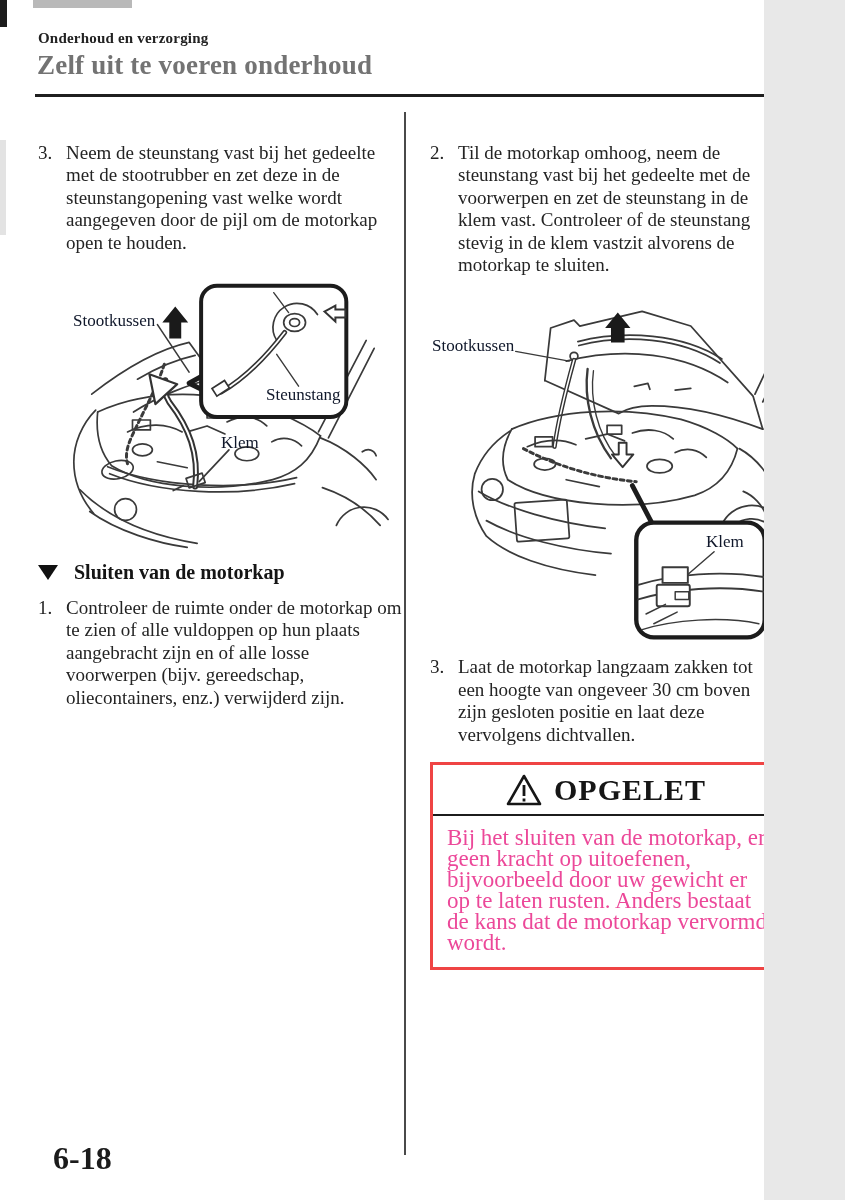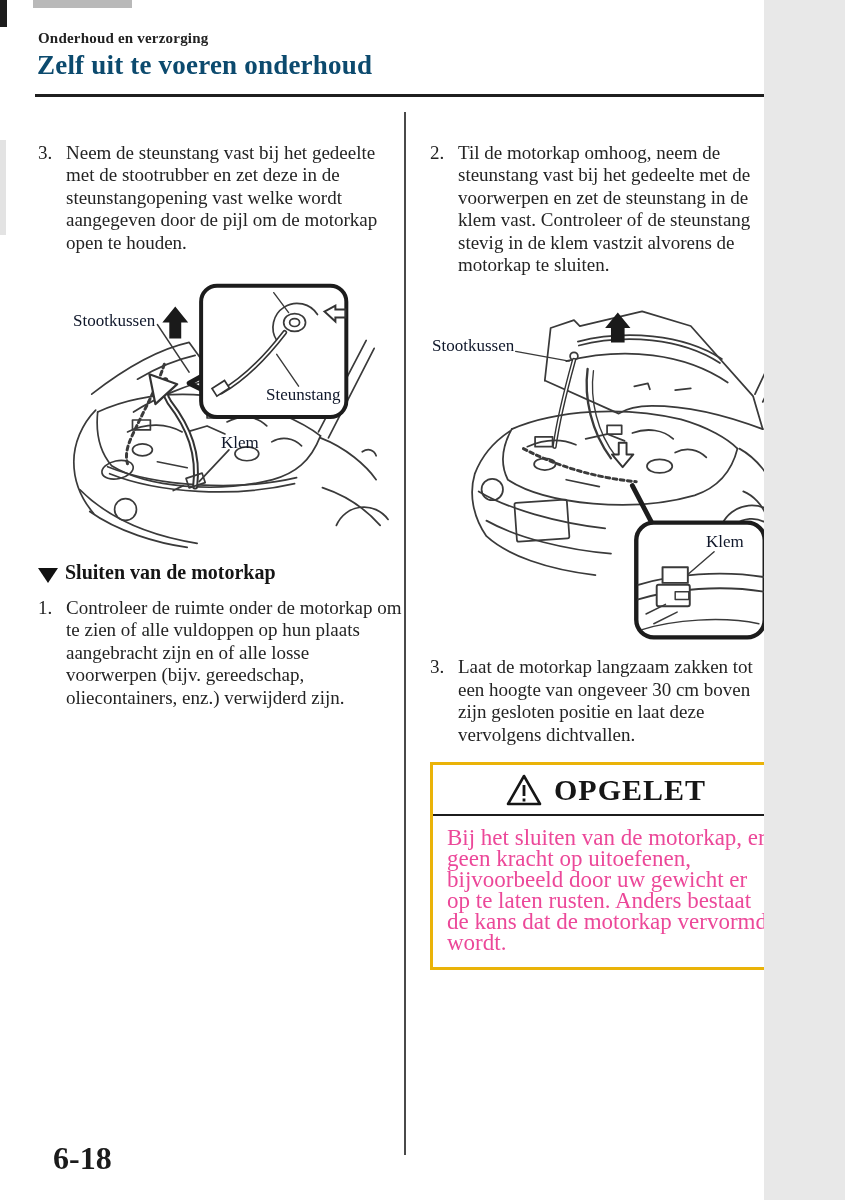--- a/index.html
+++ b/index.html
@@ -15,21 +15,21 @@
   .artifact-black{position:absolute;left:0;top:0;width:7px;height:27px;background:#1c1c1c;}
   .artifact-gray{position:absolute;left:33px;top:0;width:99px;height:8px;background:#b9b9b9;}
   .artifact-smudge{position:absolute;left:0;top:140px;width:6px;height:95px;background:#e3e3e3;}
 
   .kicker{
     position:absolute;left:38px;top:30px;
     font-size:15px;font-weight:bold;letter-spacing:.2px;color:#222;
   }
   .title{
     position:absolute;left:37px;top:50px;margin:0;
-    font-size:27px;font-weight:bold;color:#0c4a6e;letter-spacing:.2px;
+    font-size:27px;font-weight:bold;color:#737373;letter-spacing:.2px;
   }
   .header-rule{
     position:absolute;left:35px;top:94px;width:735px;height:3px;background:#1f1f1f;
   }
   .col-divider{
     position:absolute;left:404px;top:112px;width:2px;height:1043px;background:#4a4a4a;
   }
 
   .col{position:absolute;top:142px;}
   .col.left{left:38px;width:366px;}
@@ -41,31 +41,31 @@
 
   .figure{position:relative;}
   .figure svg{position:absolute;left:0;top:0;}
   .fig-label{
     position:absolute;font-size:17px;color:#0f172a;white-space:nowrap;
   }
   .figure1{width:368px;height:270px;margin-top:28px;}
   .figure2{width:360px;height:350px;margin-top:20px;}
 
   .section-heading{
-    display:flex;align-items:flex-end;gap:7px;
+    display:flex;align-items:center;gap:16px;
     margin-top:9px;margin-bottom:13px;
     font-size:20px;font-weight:bold;color:#151515;
   }
   .section-heading svg{flex:none;}
 
   .mt10{margin-top:10px;}
 
   .warning-box{
     margin-top:16px;
-    border:3px solid #eab308;
+    border:3px solid #ef4444;
     background:#fff;
     width:346px;
   }
   .warning-head{
     display:flex;align-items:center;justify-content:center;gap:12px;
     padding:8px 0 7px 0;
     border-bottom:2px solid #1c1c1c;
   }
   .warning-title{
     font-size:30px;font-weight:bold;letter-spacing:1px;color:#161616;

